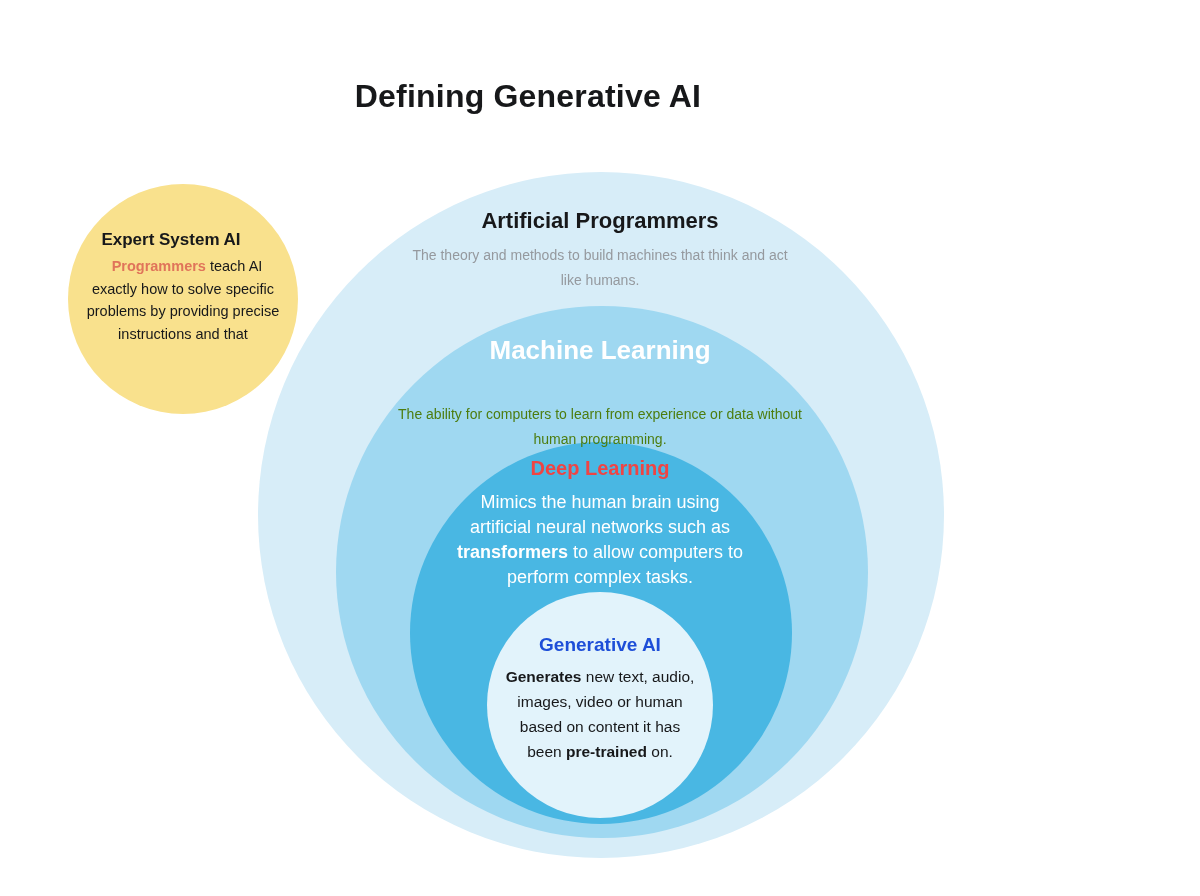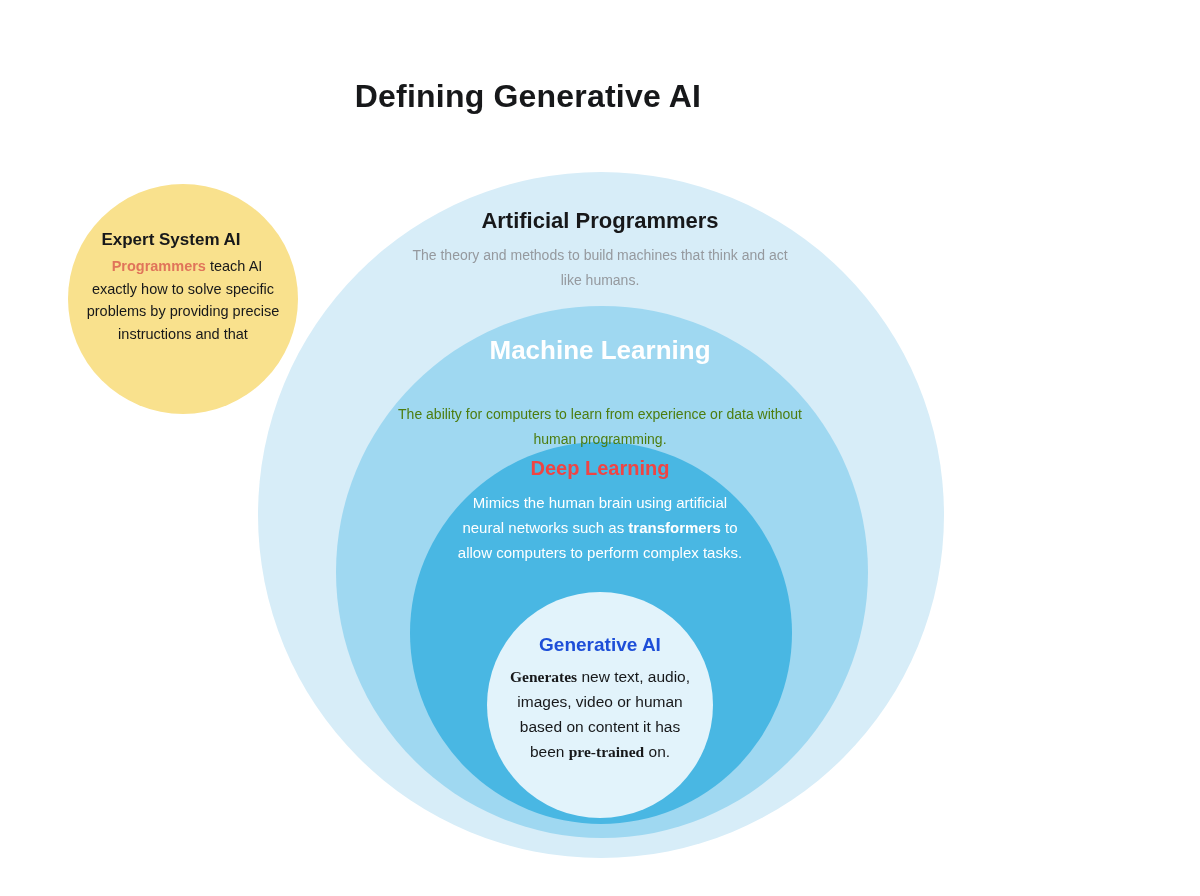--- a/index.html
+++ b/index.html
@@ -26,26 +26,26 @@
     letter-spacing: 0.2px;
   }
 
   #ai-heading  { left: 300px; width: 600px; top: 208px; font-size: 22px; font-weight: 700; color: #17181a; }
   #ai-desc     { left: 405px; width: 390px; top: 243px; font-size: 14px; line-height: 25px; color: #95999e; }
 
   #ml-heading  { left: 300px; width: 600px; top: 335px; font-size: 26px; font-weight: 700; color: #ffffff; }
   #ml-desc     { left: 385px; width: 430px; top: 378px; font-size: 14px; line-height: 25px; color: #4d7c0f; margin-top: 24px; }
 
   #dl-heading  { left: 300px; width: 600px; top: 457px; font-size: 20px; font-weight: 700; color: #ef4444; }
-  #dl-desc     { left: 453px; width: 294px; top: 490px; font-size: 15px; line-height: 25px; color: #ffffff; }
+  #dl-desc     { left: 453px; width: 294px; top: 490px; font-size: 18px; line-height: 25px; color: #ffffff; }
   #dl-desc strong { font-weight: 700; }
 
   #gen-heading { left: 450px; width: 300px; top: 634px; font-size: 19px; font-weight: 700; color: #1d4ed8; }
   #gen-desc    { left: 505px; width: 190px; top: 664px; font-size: 15.5px; line-height: 25px; color: #17181a; }
-  #gen-desc strong { font-weight: 700; font-family: Liberation Serif, serif; }
+  #gen-desc strong { font-weight: 700; }
 
   #expert-heading { left: 56px; width: 230px; top: 230px; font-size: 17px; font-weight: 700; color: #17181a; }
   #expert-desc    { left: 86px; width: 194px; top: 255px; font-size: 14.5px; line-height: 22.5px; color: #17181a; }
   #expert-desc .hl { color: #e0745a; font-weight: 700; padding-left: 8px; }
 </style>
 </head>
 <body>
 
 <h1 id="title" class="txt">Defining Generative AI</h1>
 

